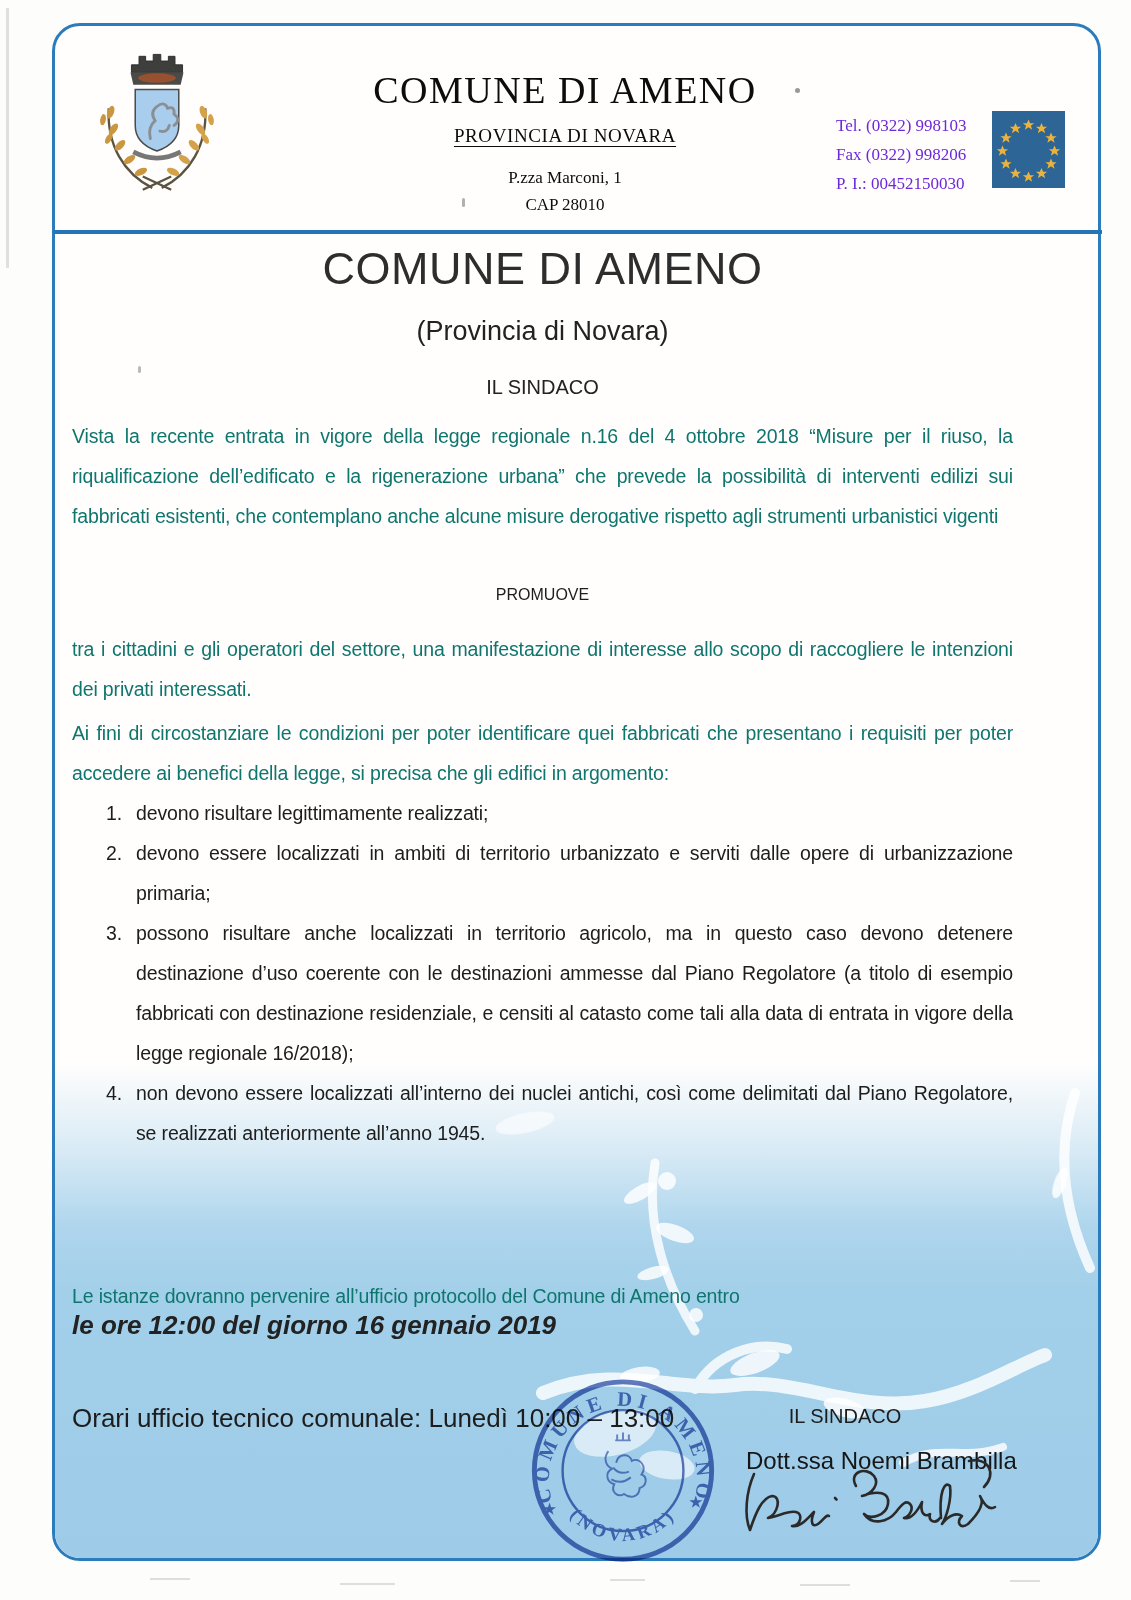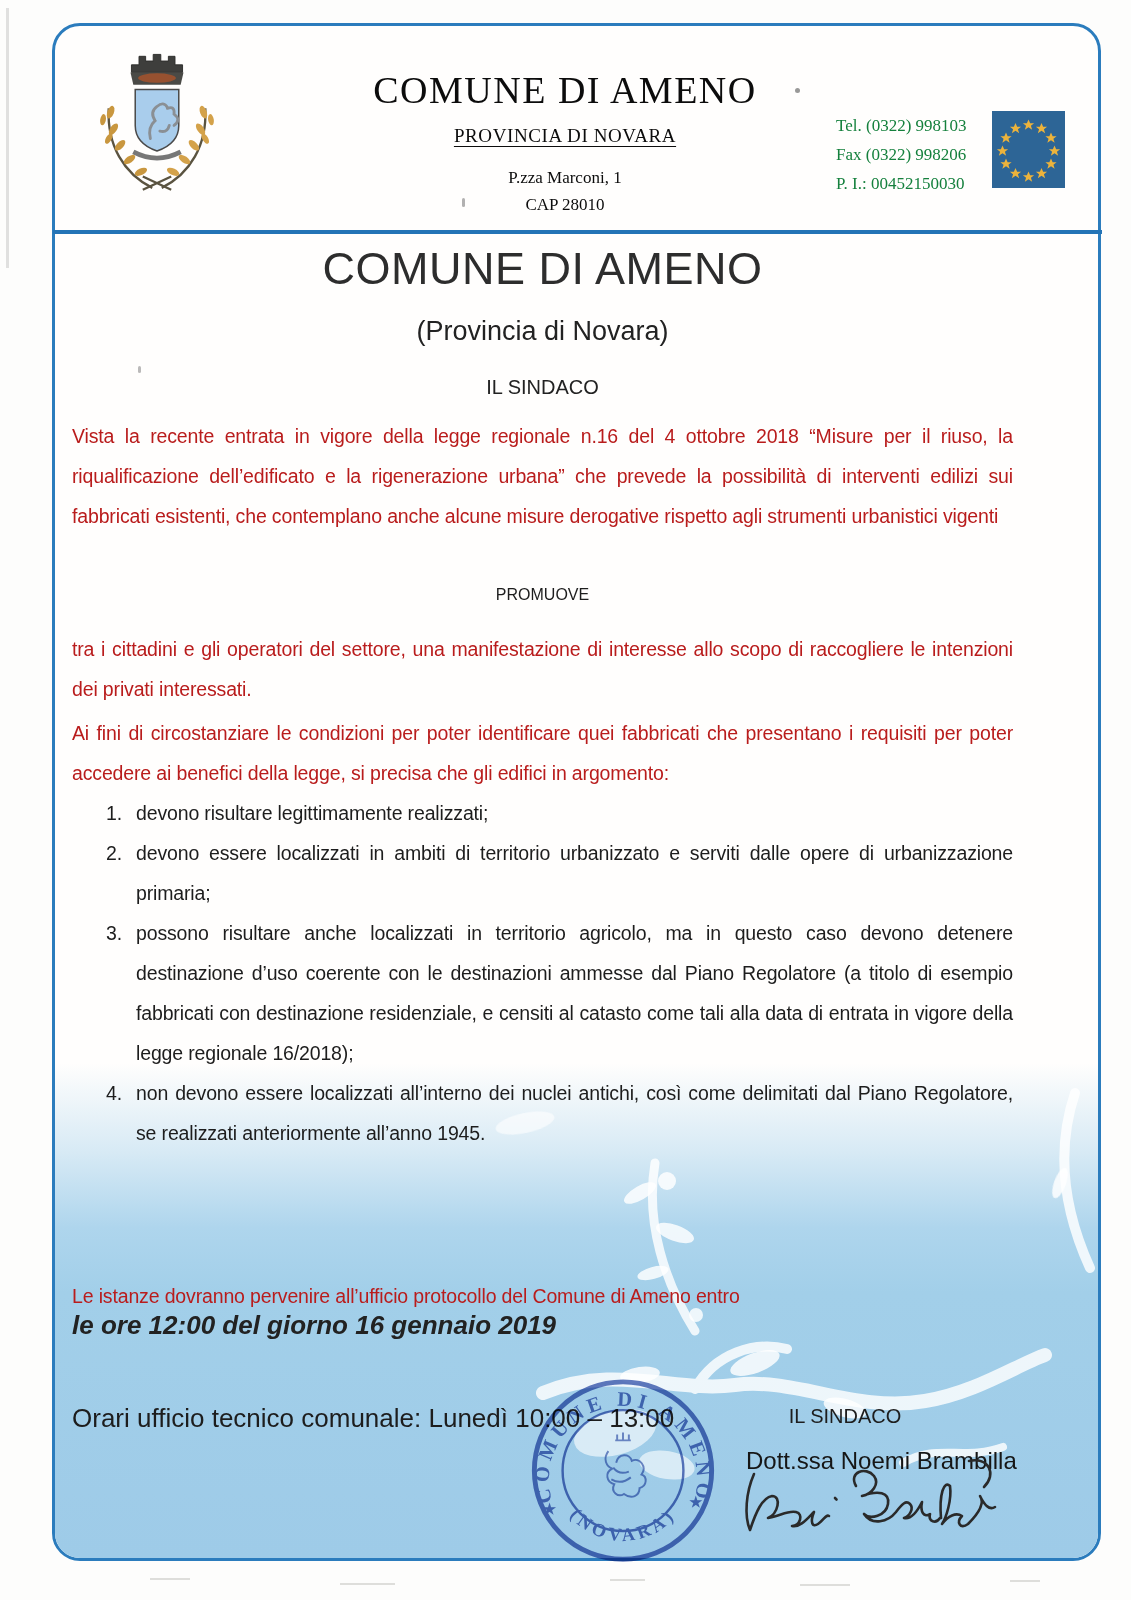--- a/index.html
+++ b/index.html
@@ -22,31 +22,31 @@
 
   
   .crest{position:absolute;left:86px;top:44px;}
   .lh-center{position:absolute;left:340px;top:68px;width:450px;text-align:center;
              font-family:"Liberation Serif",serif;color:#0c0c0c;}
   .lh-title{font-size:38px;letter-spacing:1.5px;}
   .lh-prov{font-size:19px;letter-spacing:.6px;margin-top:13px;text-decoration:underline;text-underline-offset:4px;}
   .lh-addr{font-size:17px;margin-top:21px;}
   .lh-cap{font-size:17px;margin-top:7px;}
   .lh-contact{position:absolute;left:836px;top:111px;font-family:"Liberation Serif",serif;
-              font-size:17px;line-height:29px;color:#15803d;}
+              font-size:17px;line-height:29px;color:#6d28d9;}
   .euflag{position:absolute;left:992px;top:111px;}
 
   
   .doc-title{position:absolute;left:72px;top:243px;width:941px;text-align:center;
              font-size:45px;letter-spacing:.5px;color:#2d2d2d;}
   .doc-sub{position:absolute;left:72px;top:316px;width:941px;text-align:center;font-size:27px;color:#222;}
   .doc-issuer{position:absolute;left:72px;top:376px;width:941px;text-align:center;font-size:20px;color:#222;}
 
   .para{position:absolute;left:72px;width:941px;margin:0;font-size:19.5px;letter-spacing:-0.15px;
-        line-height:40px;text-align:justify;color:#b91c1c;}
+        line-height:40px;text-align:justify;color:#0f766e;}
   .p1{top:416px;} .p2{top:629px;} .p3{top:713px;} .p4{top:1153px;} .p5{top:1276px;text-align:left;}
   .promuove{position:absolute;left:72px;top:586px;width:941px;text-align:center;font-size:16px;}
 
   .list{position:absolute;left:72px;top:793px;width:941px;}
   .li{display:flex;font-size:19.5px;letter-spacing:-0.15px;line-height:40px;}
   .li .num{width:30px;margin-left:34px;flex:none;}
   .li .txt{flex:1;text-align:justify;}
 
   .deadline{position:absolute;left:72px;top:1310px;width:941px;text-align:left;
             font-size:26px;font-weight:700;color:#222;font-style:italic;}

